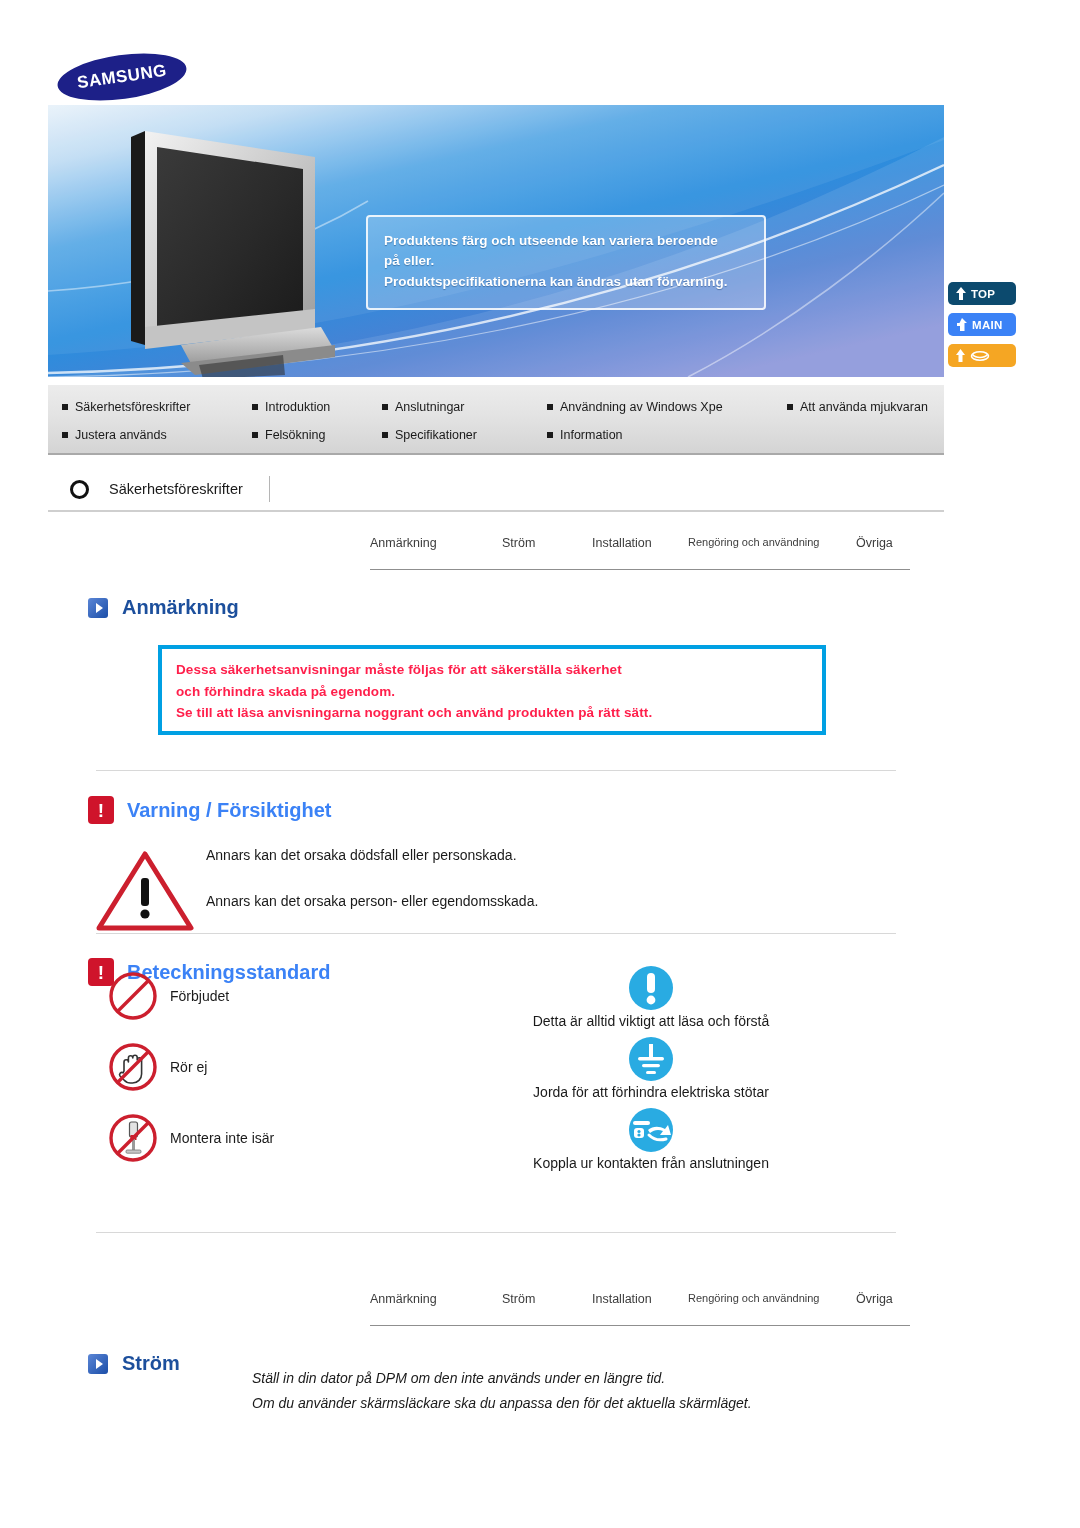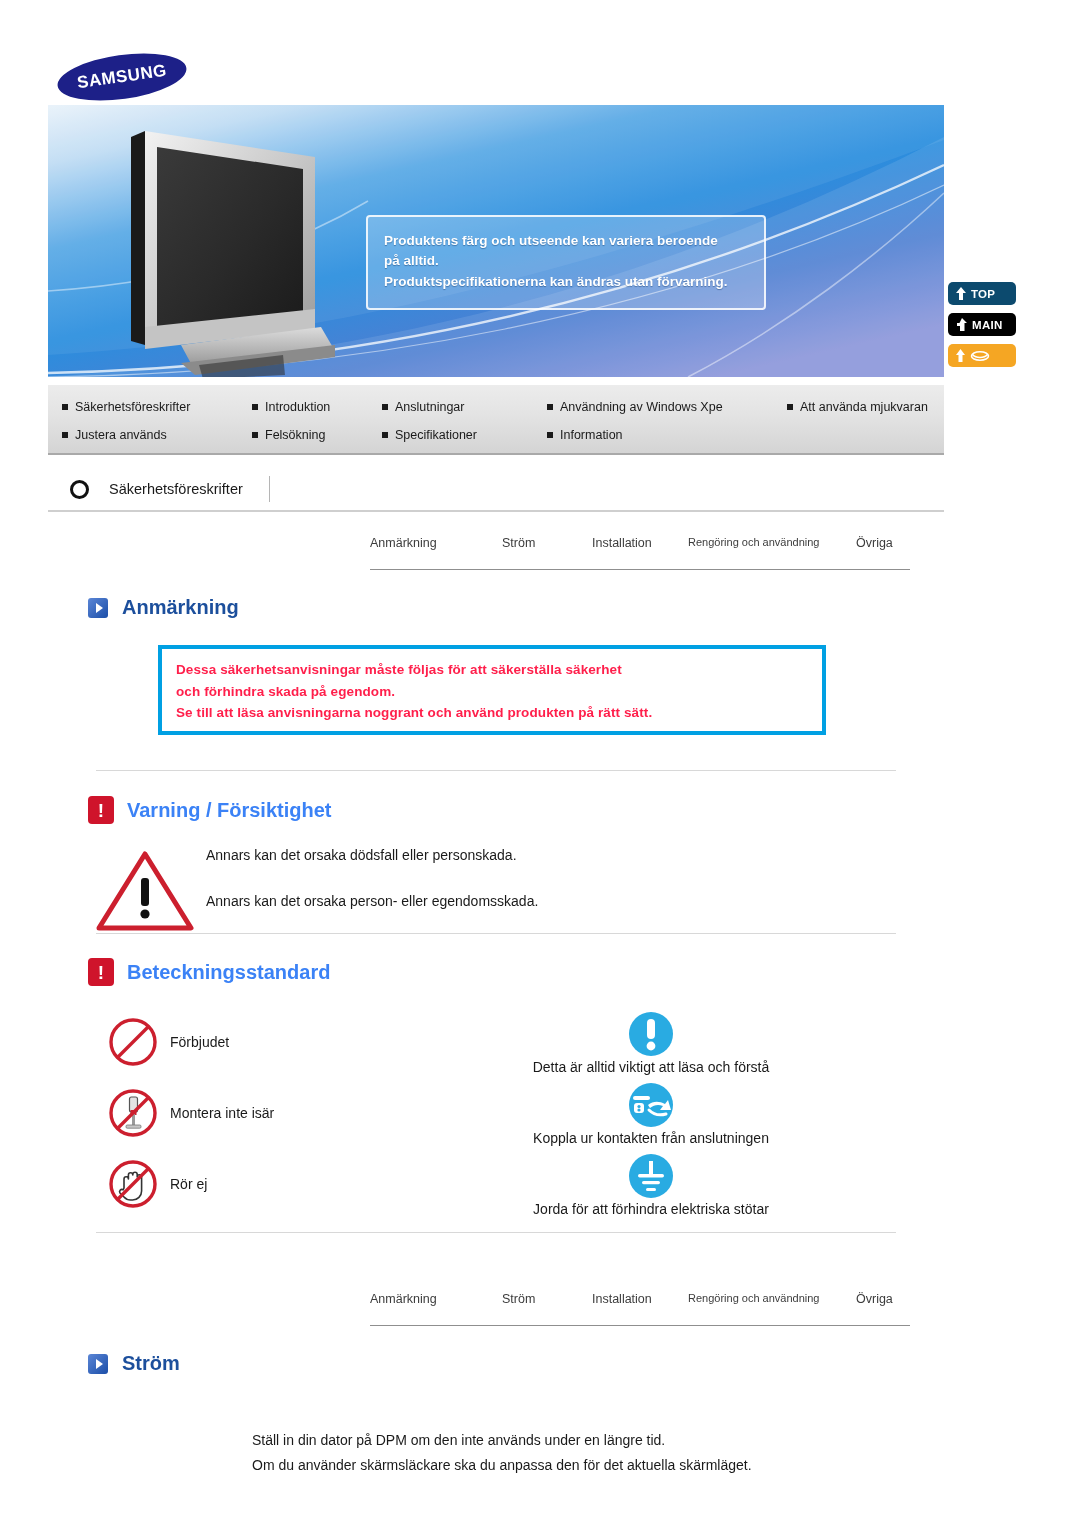--- a/index.html
+++ b/index.html
@@ -103,21 +103,21 @@
     padding: 0 7px;
     margin-bottom: 8px;
     box-sizing: border-box;
     color: #ffffff;
     font-size: 11.5px;
     font-weight: bold;
     letter-spacing: 0.3px;
     cursor: pointer;
   }
   .side-btn.top { background: #0c4a6e; }
-  .side-btn.main { background: #000000; }
+  .side-btn.main { background: #3b82f6; }
   .side-btn.prev { background: #f5a623; }
   .side-btn svg { flex: 0 0 auto; }
 
   
   .mainnav {
     position: absolute;
     left: 48px;
     top: 385px;
     width: 896px;
     height: 70px;
@@ -293,21 +293,21 @@
   .warn-lines p {
     margin: 0 0 30px 0;
     font-size: 14px;
     color: #1a1a1a;
   }
 
   
   .symtable {
     position: absolute;
     left: 96px;
-    top: 1006px;
+    top: 960px;
     width: 800px;
   }
   .symrow {
     display: flex;
     align-items: center;
     height: 71px;
   }
   .symcell {
     display: flex;
     align-items: center;
@@ -323,22 +323,23 @@
   }
   .symlabel {
     font-size: 14px;
     color: #1a1a1a;
   }
 
   
   .bottom-text {
     position: absolute;
     left: 252px;
-    top: 1430px;
+    top: 1368px;
     width: 700px;
+    font-style: italic;
   }
   .bottom-text p {
     margin: 0 0 4px 0;
     font-size: 14px;
     color: #1a1a1a;
     line-height: 1.5;
   }
 </style>
 </head>
 <body>
@@ -395,21 +396,21 @@
 
     <polygon points="42,214 212,196 212,216 42,236" fill="#c4c4c4"></polygon>
 
     <polygon points="78,232 218,214 232,238 92,258" fill="url(#base)"></polygon>
     <polygon points="78,250 232,232 232,244 92,262" fill="#8b8b8b"></polygon>
     <polygon points="96,252 180,242 182,262 100,266" fill="#2b2b2b" opacity="0.55"></polygon>
   </svg>
 
   <div class="banner-callout">
     <div>Produktens färg och utseende kan variera beroende</div>
-    <div>på alltid.</div>
+    <div>på eller.</div>
     <div>Produktspecifikationerna kan ändras utan förvarning.</div>
   </div>
 </div>
 
 <div class="side-btns">
   <div class="side-btn top">
     <svg width="12" height="13" viewBox="0 0 12 13">
       <path d="M6 0 L11 6 L8 6 L8 13 L4 13 L4 6 L1 6 Z" fill="#ffffff"></path>
     </svg>
     <span>TOP</span>
@@ -541,20 +542,45 @@
     </div>
     <div class="symcell right">
       <div class="symicon">
         <svg width="50" height="50" viewBox="0 0 50 50">
           <circle cx="25" cy="25" r="22" fill="#29abe2"></circle>
           <rect x="21" y="10" width="8" height="20" rx="4" fill="#ffffff"></rect>
           <circle cx="25" cy="37" r="4.4" fill="#ffffff"></circle>
         </svg>
       </div>
       <div class="symlabel">Detta är alltid viktigt att läsa och förstå</div>
+    </div>
+  </div>
+
+  <div class="symrow">
+    <div class="symcell left">
+      <div class="symicon">
+        <svg width="52" height="52" viewBox="0 0 52 52">
+          <path d="M17 30 L17 21 a2.2 2.2 0 0 1 4.4 0 L21.4 17 a2.2 2.2 0 0 1 4.4 0 L25.8 16.5 a2.2 2.2 0 0 1 4.4 0 L30.2 19 a2.2 2.2 0 0 1 4.4 0 L34.6 33 a9 9 0 0 1 -9 9 h-2 a9 9 0 0 1 -6.6 -3 L13 35 a2.3 2.3 0 0 1 3.2 -3.2 Z" fill="#ffffff" stroke="#333333" stroke-width="1.6" stroke-linejoin="round"></path>
+          <circle cx="26" cy="26" r="22" fill="none" stroke="#cc1f2e" stroke-width="3.4"></circle>
+          <line x1="10.5" y1="41.5" x2="41.5" y2="10.5" stroke="#cc1f2e" stroke-width="3.4"></line>
+        </svg>
+      </div>
+      <div class="symlabel">Rör ej</div>
+    </div>
+    <div class="symcell right">
+      <div class="symicon">
+        <svg width="50" height="50" viewBox="0 0 50 50">
+          <circle cx="25" cy="25" r="22" fill="#29abe2"></circle>
+          <rect x="23" y="10" width="4" height="14" fill="#ffffff"></rect>
+          <rect x="12" y="23" width="26" height="3.4" rx="1.7" fill="#ffffff"></rect>
+          <rect x="16" y="30" width="18" height="3.2" rx="1.6" fill="#ffffff"></rect>
+          <rect x="20" y="37" width="10" height="3" rx="1.5" fill="#ffffff"></rect>
+        </svg>
+      </div>
+      <div class="symlabel">Jorda för att förhindra elektriska stötar</div>
     </div>
   </div>
 
   <div class="symrow">
     <div class="symcell left">
       <div class="symicon">
         <svg width="52" height="52" viewBox="0 0 52 52">
           <rect x="22.5" y="10" width="8" height="15" rx="2" fill="#e3e3e3" stroke="#555" stroke-width="1.2"></rect>
           <rect x="23.5" y="23" width="6" height="5" fill="#cc1f2e"></rect>
           <rect x="25" y="27" width="3" height="12" fill="#9a9a9a"></rect>
@@ -574,45 +600,20 @@
           <circle cx="13" cy="26.5" r="1.6" fill="#29abe2"></circle>
           <circle cx="13" cy="30" r="1.6" fill="#29abe2"></circle>
           <path d="M22 25 C27 21 33 21 39 24 L42 20 L45 30 L34 30 L37 26 C32 24 28 25 24 28 Z" fill="#ffffff"></path>
           <path d="M23 30 C27 34 33 36 40 34" stroke="#ffffff" stroke-width="3" fill="none" stroke-linecap="round"></path>
         </svg>
       </div>
       <div class="symlabel">Koppla ur kontakten från anslutningen</div>
     </div>
   </div>
 
-  <div class="symrow">
-    <div class="symcell left">
-      <div class="symicon">
-        <svg width="52" height="52" viewBox="0 0 52 52">
-          <path d="M17 30 L17 21 a2.2 2.2 0 0 1 4.4 0 L21.4 17 a2.2 2.2 0 0 1 4.4 0 L25.8 16.5 a2.2 2.2 0 0 1 4.4 0 L30.2 19 a2.2 2.2 0 0 1 4.4 0 L34.6 33 a9 9 0 0 1 -9 9 h-2 a9 9 0 0 1 -6.6 -3 L13 35 a2.3 2.3 0 0 1 3.2 -3.2 Z" fill="#ffffff" stroke="#333333" stroke-width="1.6" stroke-linejoin="round"></path>
-          <circle cx="26" cy="26" r="22" fill="none" stroke="#cc1f2e" stroke-width="3.4"></circle>
-          <line x1="10.5" y1="41.5" x2="41.5" y2="10.5" stroke="#cc1f2e" stroke-width="3.4"></line>
-        </svg>
-      </div>
-      <div class="symlabel">Rör ej</div>
-    </div>
-    <div class="symcell right">
-      <div class="symicon">
-        <svg width="50" height="50" viewBox="0 0 50 50">
-          <circle cx="25" cy="25" r="22" fill="#29abe2"></circle>
-          <rect x="23" y="10" width="4" height="14" fill="#ffffff"></rect>
-          <rect x="12" y="23" width="26" height="3.4" rx="1.7" fill="#ffffff"></rect>
-          <rect x="16" y="30" width="18" height="3.2" rx="1.6" fill="#ffffff"></rect>
-          <rect x="20" y="37" width="10" height="3" rx="1.5" fill="#ffffff"></rect>
-        </svg>
-      </div>
-      <div class="symlabel">Jorda för att förhindra elektriska stötar</div>
-    </div>
-  </div>
-
 </div>
 
 <div class="rule" style="left:96px; top:1232px; width:800px;"></div>
 
 <div class="subtabs" style="top:1290px">
   <div class="subtab t1">Anmärkning</div>
   <div class="subtab t2">Ström</div>
   <div class="subtab t3">Installation</div>
   <div class="subtab t4">Rengöring och användning</div>
   <div class="subtab t5">Övriga</div>

